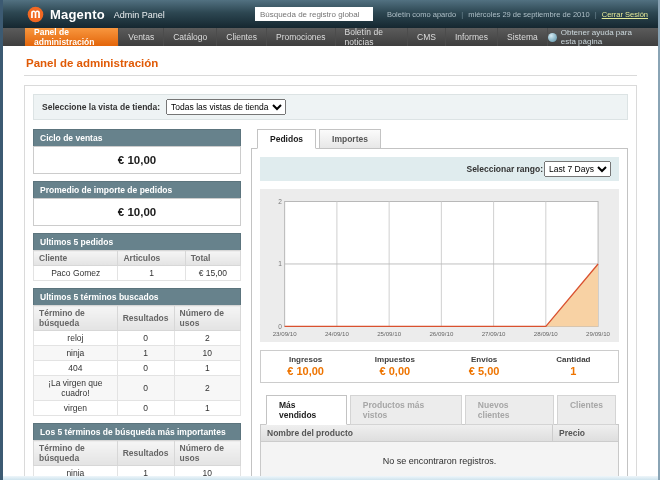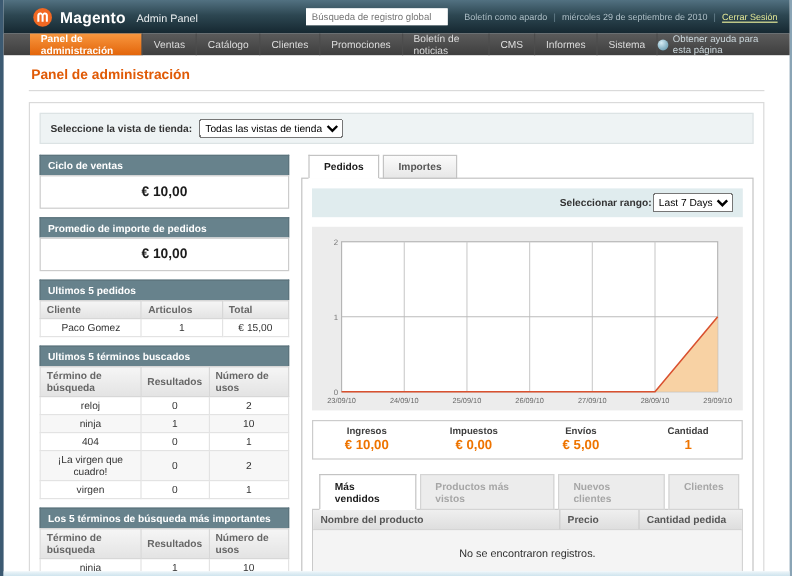--- a/index.html
+++ b/index.html
@@ -290,21 +290,20 @@
               <span class="tab active">Más vendidos</span>
               <span class="tab disabled">Productos más vistos</span>
               <span class="tab disabled">Nuevos clientes</span>
               <span class="tab disabled">Clientes</span>
             </div>
 
             <div class="grid-box">
               <div class="grid-head">
                 <span class="gc gc1">Nombre del producto</span>
                 <span class="gc gc2">Precio</span>
-                <span class="gc gc3">Cantidad pedida</span>
               </div>
               <div class="grid-empty">No se encontraron registros.</div>
             </div>
           </div>
         </div>
       </div>
     </div>
   </div>
 
   <div class="bottom-strip"></div>

